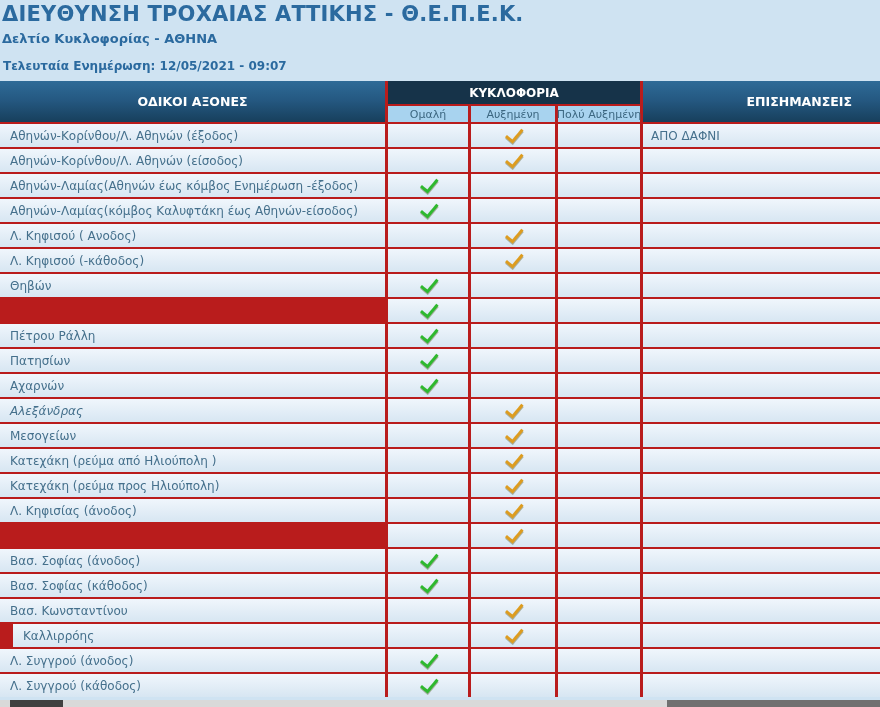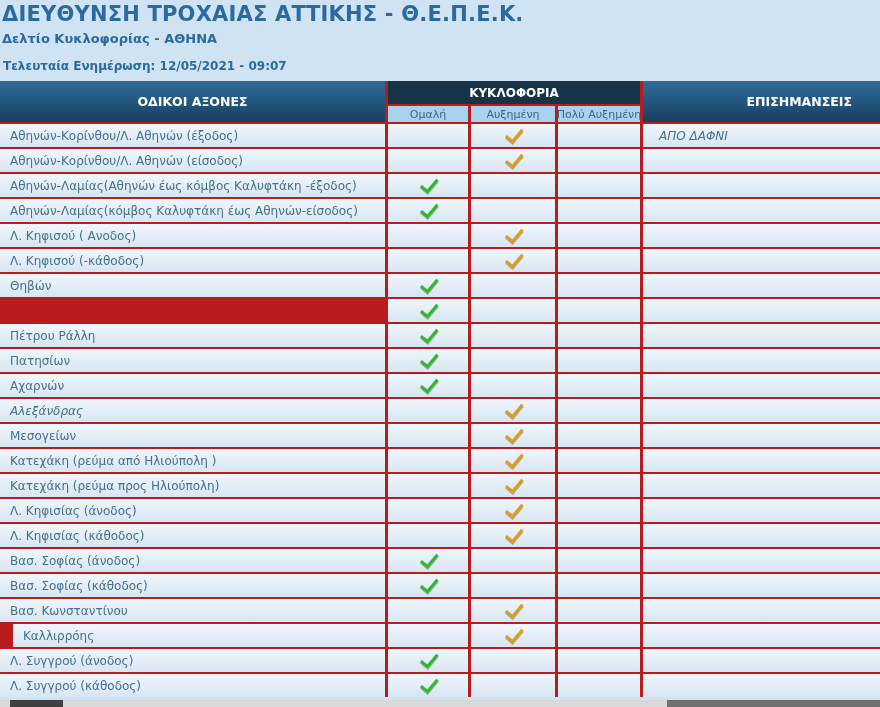--- a/index.html
+++ b/index.html
@@ -55,21 +55,21 @@
     white-space:nowrap;
   }
   .cell{
     background:linear-gradient(180deg,#f0f6fc 0%,#d7e6f2 100%);
     display:flex;align-items:center;
     color:#45708c;font-size:12px;
     white-space:nowrap;overflow:hidden;
   }
   .cell-name{padding-left:10px;}
   .cell-status{justify-content:center;}
-  .cell-remark{padding-left:16px;font-style:italic;}
+  .cell-remark{padding-left:8px;}
   .check{
     width:7px;height:14px;
     border-right:3px solid #2eb82e;
     border-bottom:3px solid #2eb82e;
     transform:rotate(40deg) translateY(-2px);
     filter:drop-shadow(1px 1px 0 rgba(60,60,0,.35));
   }
   
   .hscrollbar{
     position:absolute;left:0;top:700px;width:880px;height:7px;
@@ -109,21 +109,21 @@
     </div>
     <div class="cell cell-status" style="grid-area: 3 / 4;"></div>
     <div class="cell cell-remark" style="grid-area: 3 / 5;">ΑΠΟ ΔΑΦΝΙ</div>
     <div class="cell cell-name" style="grid-area: 4 / 1;">Αθηνών-Κορίνθου/Λ. Αθηνών (είσοδος)</div>
     <div class="cell cell-status" style="grid-area: 4 / 2;"></div>
     <div class="cell cell-status" style="grid-area: 4 / 3;">
       <span class="check" style="border-right-color: rgb(221, 156, 31); border-bottom-color: rgb(221, 156, 31);"></span>
     </div>
     <div class="cell cell-status" style="grid-area: 4 / 4;"></div>
     <div class="cell cell-remark" style="grid-area: 4 / 5;"></div>
-    <div class="cell cell-name" style="grid-area: 5 / 1;">Αθηνών-Λαμίας(Αθηνών έως κόμβος Καλυφτάκη -έξοδος)</div>
+    <div class="cell cell-name" style="grid-area: 5 / 1;">Αθηνών-Λαμίας(Αθηνών έως κόμβος Ενημέρωση -έξοδος)</div>
     <div class="cell cell-status" style="grid-area: 5 / 2;">
       <span class="check" style="border-right-color: rgb(46, 184, 46); border-bottom-color: rgb(46, 184, 46);"></span>
     </div>
     <div class="cell cell-status" style="grid-area: 5 / 3;"></div>
     <div class="cell cell-status" style="grid-area: 5 / 4;"></div>
     <div class="cell cell-remark" style="grid-area: 5 / 5;"></div>
     <div class="cell cell-name" style="grid-area: 6 / 1;">Αθηνών-Λαμίας(κόμβος Καλυφτάκη έως Αθηνών-είσοδος)</div>
     <div class="cell cell-status" style="grid-area: 6 / 2;">
       <span class="check" style="border-right-color: rgb(46, 184, 46); border-bottom-color: rgb(46, 184, 46);"></span>
     </div>
@@ -206,21 +206,20 @@
     </div>
     <div class="cell cell-status" style="grid-area: 17 / 4;"></div>
     <div class="cell cell-remark" style="grid-area: 17 / 5;"></div>
     <div class="cell cell-name" style="grid-area: 18 / 1;">Λ. Κηφισίας (άνοδος)</div>
     <div class="cell cell-status" style="grid-area: 18 / 2;"></div>
     <div class="cell cell-status" style="grid-area: 18 / 3;">
       <span class="check" style="border-right-color: rgb(221, 156, 31); border-bottom-color: rgb(221, 156, 31);"></span>
     </div>
     <div class="cell cell-status" style="grid-area: 18 / 4;"></div>
     <div class="cell cell-remark" style="grid-area: 18 / 5;"></div>
-    <div class="cell cell-name" style="grid-area: 19 / 1;">Λ. Κηφισίας (κάθοδος)</div>
     <div class="cell cell-status" style="grid-area: 19 / 2;"></div>
     <div class="cell cell-status" style="grid-area: 19 / 3;">
       <span class="check" style="border-right-color: rgb(221, 156, 31); border-bottom-color: rgb(221, 156, 31);"></span>
     </div>
     <div class="cell cell-status" style="grid-area: 19 / 4;"></div>
     <div class="cell cell-remark" style="grid-area: 19 / 5;"></div>
     <div class="cell cell-name" style="grid-area: 20 / 1;">Βασ. Σοφίας (άνοδος)</div>
     <div class="cell cell-status" style="grid-area: 20 / 2;">
       <span class="check" style="border-right-color: rgb(46, 184, 46); border-bottom-color: rgb(46, 184, 46);"></span>
     </div>

